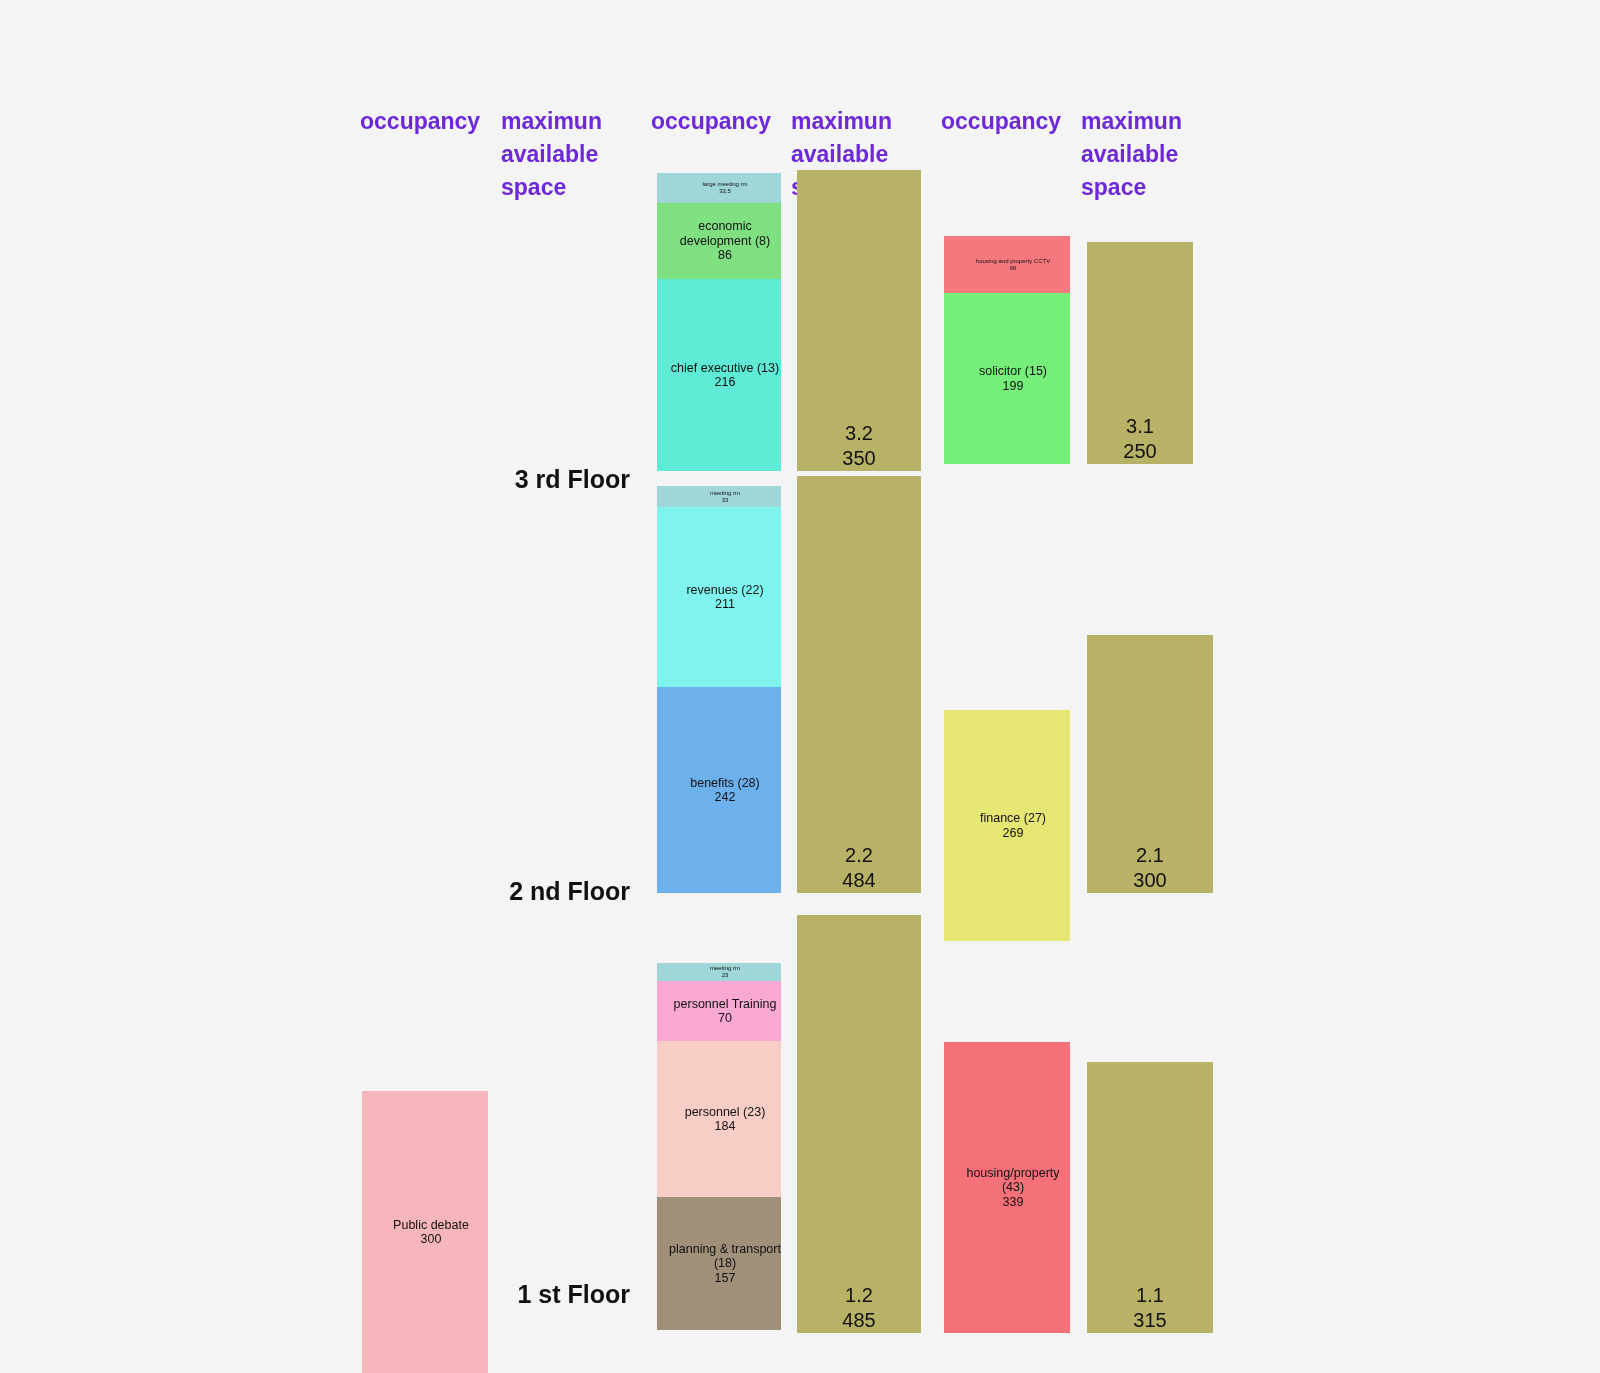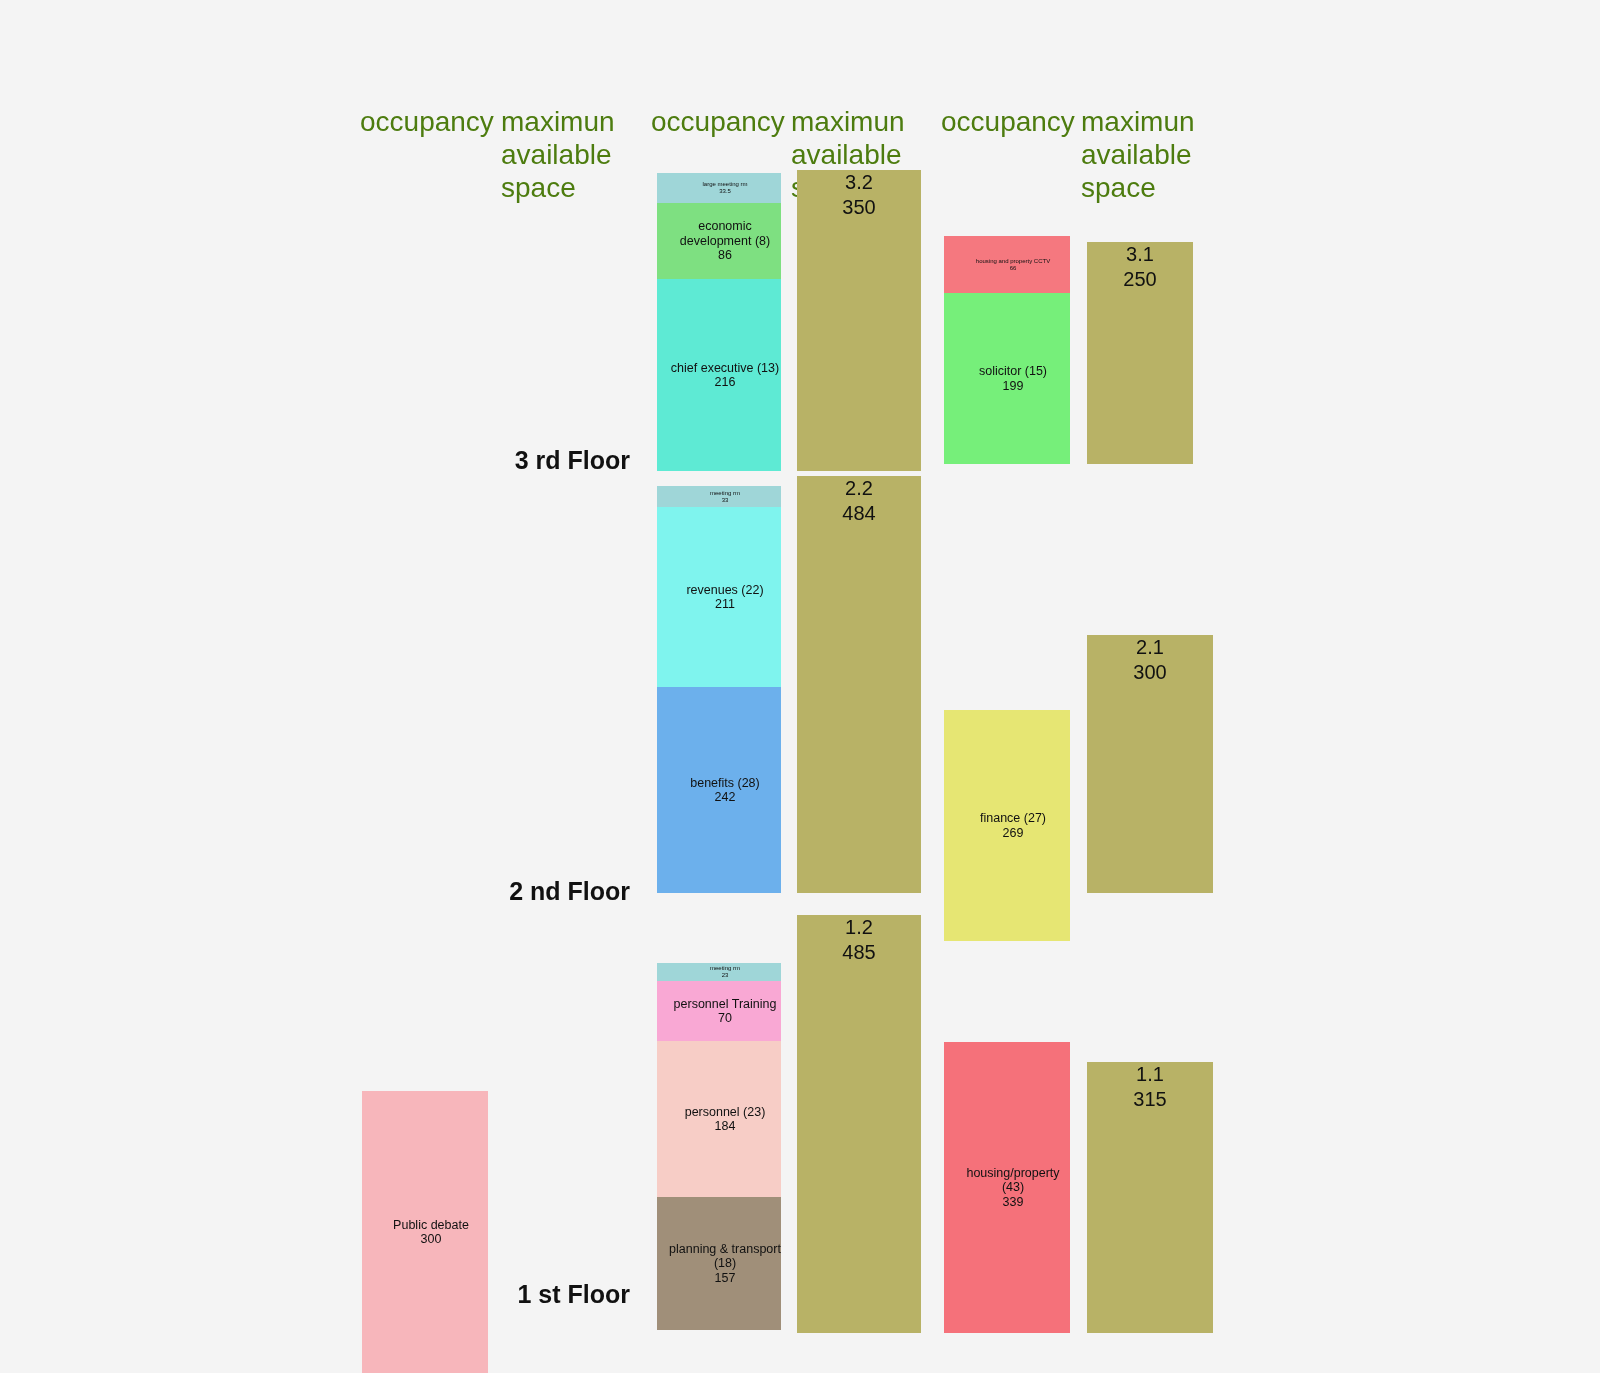--- a/index.html
+++ b/index.html
@@ -7,24 +7,24 @@
     width:1600px;height:1373px;
     background:#f4f4f4;
     font-family:"Liberation Sans", sans-serif;
     position:relative;
     overflow:hidden;
   }
   .stage{position:absolute;left:0;top:0;width:1600px;height:1373px;}
 
   .hdr{
     position:absolute;
-    font-weight:normal;
-    font-size:28px;
+    font-weight:bold;
+    font-size:23px;
     line-height:33px;
-    color:#4d7c0f;
+    color:#6d28d9;
     white-space:pre-line;
   }
   .hdr.occ{ text-align:left; }
   .hdr.maxi{ text-align:left; }
 
   .floorlabel{
     position:absolute;
     font-weight:bold;
     font-size:25px;
     color:#111;
@@ -47,21 +47,21 @@
     line-height:1.15;
     padding-left:12px;
   }
   .sz-normal .lbl{ font-size:12.5px; }
   .sz-tiny .lbl{ font-size:6px; }
 
   .maxbar{
     position:absolute;
     box-sizing:border-box;
     display:flex;
-    align-items:flex-start;
+    align-items:flex-end;
     justify-content:center;
     text-align:center;
     color:#111;
   }
   .maxbar .lbl{ white-space:pre-line; font-size:20px; line-height:1.25; }
 </style>
 </head>
 <body>
 
 <div class="stage" id="stage">
@@ -70,21 +70,21 @@
 available
 space</div>
     <div class="hdr occ" style="left: 651px; top: 105px;">occupancy</div>
     <div class="hdr maxi" style="left: 791px; top: 105px;">maximun
 available
 space</div>
     <div class="hdr occ" style="left: 941px; top: 105px;">occupancy</div>
     <div class="hdr maxi" style="left: 1081px; top: 105px;">maximun
 available
 space</div>
-    <div class="floorlabel" style="left: 430px; top: 446px; width: 200px;">3 rd Floor</div>
+    <div class="floorlabel" style="left: 430px; top: 465px; width: 200px;">3 rd Floor</div>
     <div class="floorlabel" style="left: 430px; top: 877px; width: 200px;">2 nd Floor</div>
     <div class="floorlabel" style="left: 430px; top: 1280px; width: 200px;">1 st Floor</div>
     <div class="block sz-normal" style="left: 362px; top: 1091px; width: 126px; height: 282px; background: rgb(247, 182, 187);">
       <span class="lbl">Public debate
 300</span>
     </div>
     <div class="block sz-tiny" style="left: 657px; top: 173px; width: 124px; height: 30px; background: rgb(159, 214, 216);">
       <span class="lbl">large meeting rm
 33.5</span>
     </div>

